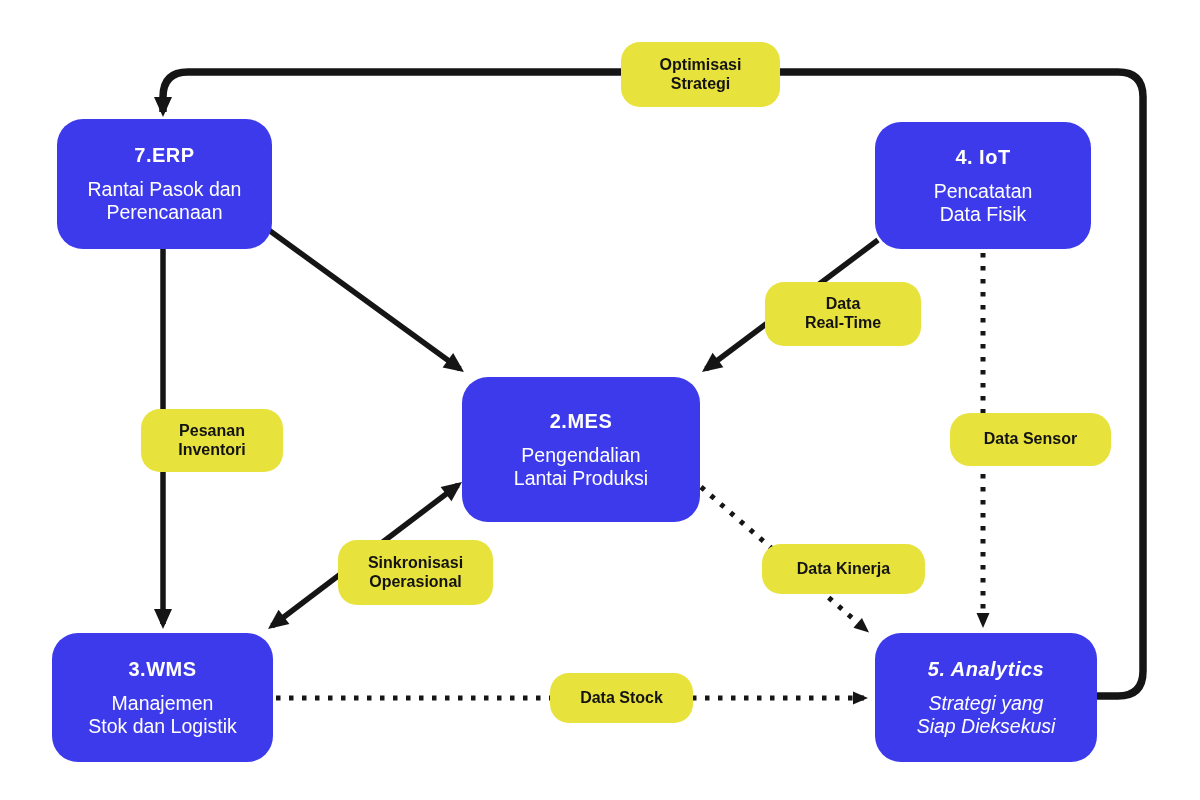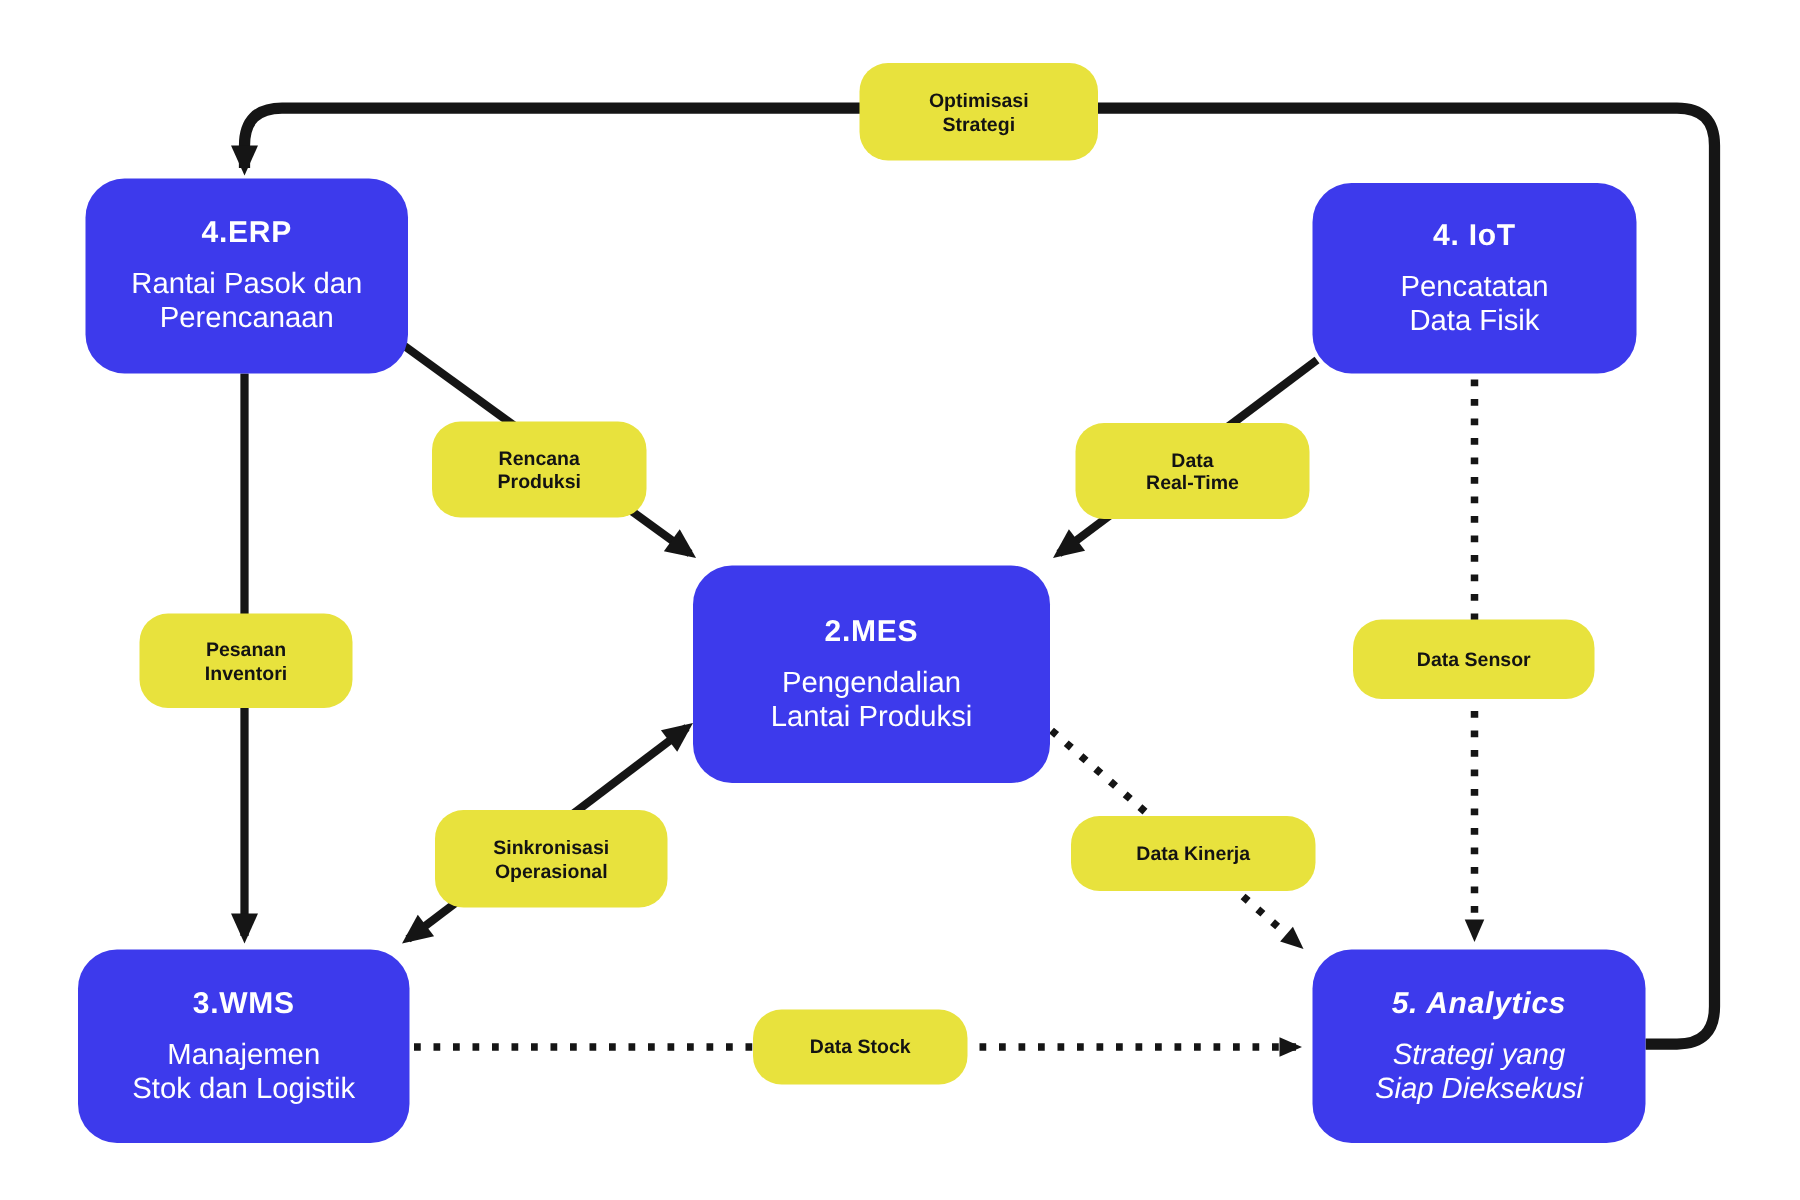--- a/index.html
+++ b/index.html
@@ -54,34 +54,35 @@
   #node-wms       { left: 52px;  top: 633px; width: 221px; height: 129px; text-align: center; }
   #node-analytics { left: 875px; top: 633px; width: 222px; height: 129px; font-style: italic; }
 
   
   .edge-label {
     position: absolute;
     background: #e8e23d;
     border-radius: 19px;
     color: #131313;
     font-weight: 700;
-    font-size: 13px;
+    font-size: 16px;
     line-height: 1.18;
     display: flex;
     align-items: center;
     justify-content: center;
     text-align: center;
     white-space: pre-line;
     padding: 4px 10px;
+    margin-left: 48px;
   }
   #label-optimisasi   { left: 573px; top: 42px;  width: 159px; height: 65px; }
   #label-rencana      { left: 288px; top: 281px; width: 143px; height: 64px; }
   #label-realtime     { left: 717px; top: 282px; width: 156px; height: 64px; }
   #label-pesanan      { left: 93px;  top: 409px; width: 142px; height: 63px; }
-  #label-sensor       { left: 902px; top: 413px; width: 161px; height: 53px; }
+  #label-sensor       { left: 902px; top: 413px; width: 161px; height: 53px; border-radius: 20px; }
   #label-sinkronisasi { left: 290px; top: 540px; width: 155px; height: 65px; }
   #label-kinerja      { left: 714px; top: 544px; width: 163px; height: 50px; }
   #label-stock        { left: 502px; top: 673px; width: 143px; height: 50px; }
 </style>
 </head>
 <body>
 
 <div class="canvas">
 
   <svg class="arrow-layer" viewBox="0 0 1200 800" xmlns="http://www.w3.org/2000/svg">
@@ -105,21 +106,21 @@
     <path d="M 272 626 L 458 485" fill="none" stroke="#151515" stroke-width="5.5" marker-start="url(#ah)" marker-end="url(#ah)"></path>
 
     <path d="M 701 487 L 866 630" fill="none" stroke="#151515" stroke-width="5" stroke-dasharray="4.5 8.5" marker-end="url(#ahs)"></path>
 
     <path d="M 983 253 L 983 624" fill="none" stroke="#151515" stroke-width="5" stroke-dasharray="4.5 8.5" marker-end="url(#ahs)"></path>
 
     <path d="M 276 698 L 864 698" fill="none" stroke="#151515" stroke-width="5" stroke-dasharray="4.5 8.5" marker-end="url(#ahs)"></path>
   </svg>
 
   <div class="node" id="node-erp">
-    <div class="title">4.ERP</div>
+    <div class="title">7.ERP</div>
     <div class="subtitle">Rantai Pasok dan
 Perencanaan</div>
   </div>
 
   <div class="node" id="node-mes">
     <div class="title">2.MES</div>
     <div class="subtitle">Pengendalian
 Lantai Produksi</div>
   </div>
 
@@ -137,22 +138,20 @@
 
   <div class="node" id="node-analytics">
     <div class="title">5. Analytics</div>
     <div class="subtitle">Strategi yang
 Siap Dieksekusi</div>
   </div>
 
   <div class="edge-label" id="label-optimisasi">Optimisasi
 Strategi</div>
 
-  <div class="edge-label" id="label-rencana">Rencana
-Produksi</div>
 
   <div class="edge-label" id="label-realtime">Data
 Real-Time</div>
 
   <div class="edge-label" id="label-pesanan">Pesanan
 Inventori</div>
 
   <div class="edge-label" id="label-sensor">Data Sensor</div>
 
   <div class="edge-label" id="label-sinkronisasi">Sinkronisasi

